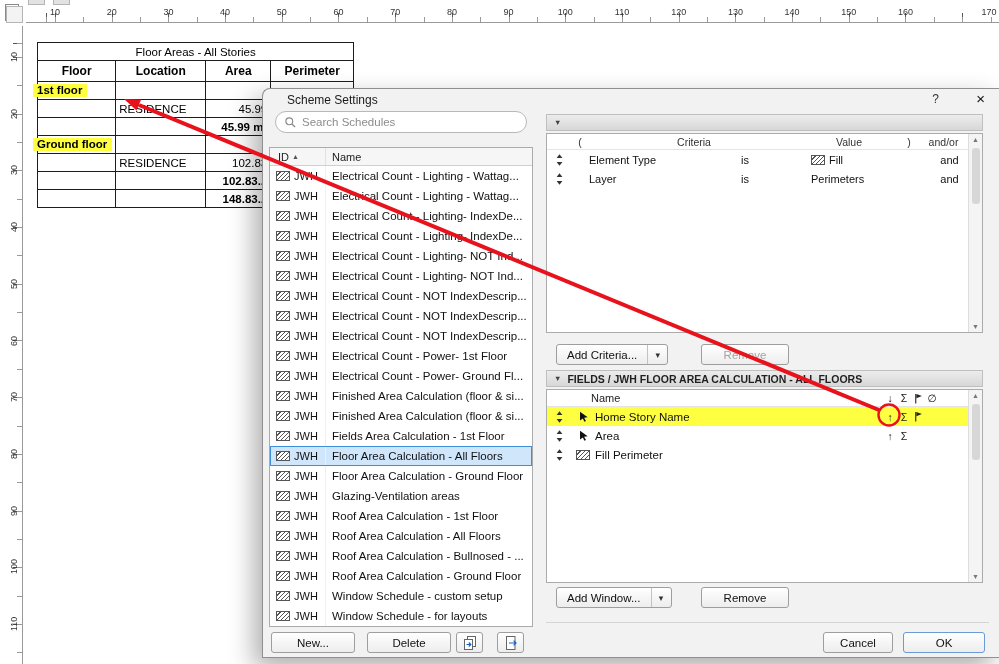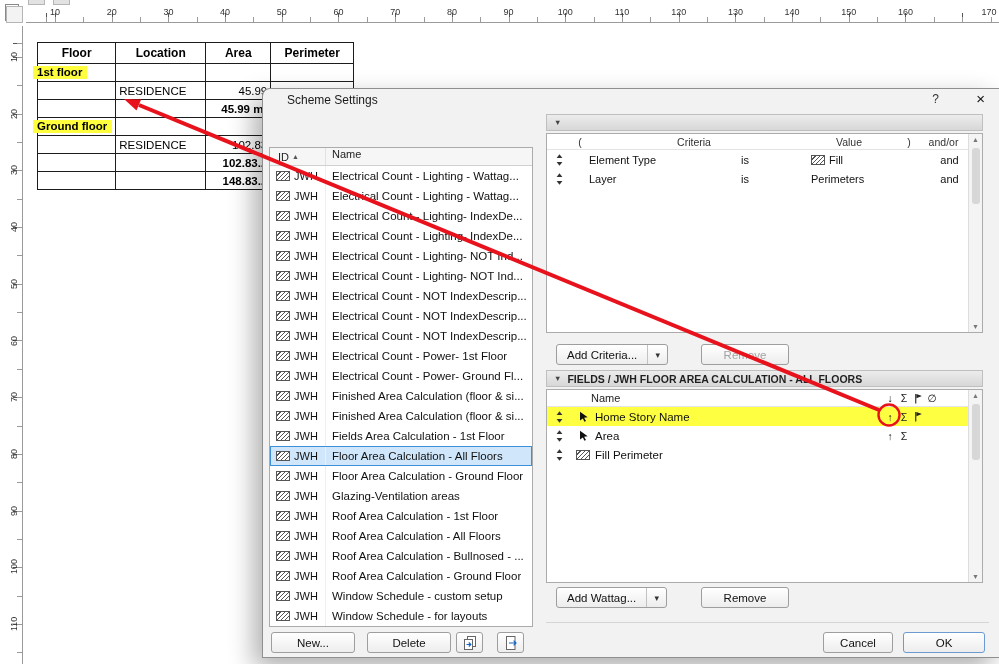--- a/index.html
+++ b/index.html
@@ -37,21 +37,21 @@
   .dlg-title{position:absolute;left:24px;top:4px;font-size:12px;color:#1a1a1a}
   .dlg-help{position:absolute;right:60px;top:3px;font-size:12px;color:#333;cursor:default}
   .dlg-close{position:absolute;right:14px;top:1px;font-size:15px;color:#111;cursor:default}
 
   .searchbox{position:absolute;left:12px;top:22px;width:252px;height:22px;border:1px solid #b8b8b8;border-radius:11px;background:#fff;display:flex;align-items:center;gap:5px;padding:0 8px}
   .searchbox input{flex:1;border:none;outline:none;background:transparent;font-size:11.5px;font-family:inherit;color:#222;min-width:0}
   .searchbox input::placeholder{color:#8c8c8c}
   .mag{width:13px;height:13px;flex:0 0 auto}
 
   .sched-list{position:absolute;left:6px;top:58px;width:264px;height:480px;background:#fff;border:1px solid #ababab;overflow:hidden}
-  .sched-header{display:flex;height:18px;background:#f6f6f6;border-bottom:1px solid #d0d0d0;font-size:11px;color:#222}
+  .sched-header{display:flex;height:18px;align-items:center;background:#f6f6f6;border-bottom:1px solid #d0d0d0;font-size:11px;color:#222}
   .sh-id{width:56px;padding-left:8px;border-right:1px solid #e2e2e2;display:flex;align-items:center;gap:3px;height:100%}
   .sort-ind{font-size:7px;color:#555}
   .sh-name{padding-left:6px}
   .sched-row{display:flex;height:20px;align-items:center;font-size:11.5px;color:#111}
   .sched-row.selected{background:#cfe6fb;outline:1px solid #3d8fd9;outline-offset:-1px}
   .sched-id{width:56px;flex:0 0 auto;display:flex;align-items:center;gap:4px;padding-left:6px;border-right:1px solid #efefef;height:100%}
   .sched-id-text{font-size:11px}
   .sched-name{padding-left:6px;white-space:nowrap;overflow:hidden}
   .hatch-icon{display:inline-block;width:14px;height:10px;border:1px solid #555;background:repeating-linear-gradient(135deg,#fff 0 2px,#555 2px 3px);flex:0 0 auto}
 
@@ -161,20 +161,23 @@
 
   <table class="floor-table" id="floorTable">
       <colgroup>
         <col style="width:53px">
         <col style="width:90px">
         <col style="width:65px">
         <col style="width:83px">
       </colgroup>
       <tbody>
         <tr>
+          <td class="ft-title" colspan="4">Floor Areas - All Stories</td>
+        </tr>
+        <tr>
           <th>Floor</th>
           <th>Location</th>
           <th>Area</th>
           <th>Perimeter</th>
         </tr>
         <tr>
           <td class="ft-floor"><span class="hl">1st floor</span></td>
           <td></td>
           <td class="ft-area"></td>
           <td></td>
@@ -216,20 +219,27 @@
           <td></td>
         </tr>
       </tbody>
     </table>
 
   <div class="dialog">
     <span class="dlg-title">Scheme Settings</span>
     <span class="dlg-help">?</span>
     <span class="dlg-close">×</span>
 
+    <div class="searchbox">
+      <svg class="mag" viewBox="0 0 16 16">
+        <circle cx="6.5" cy="6.5" r="4.2" fill="none" stroke="#8a8a8a" stroke-width="1.4"></circle>
+        <line x1="9.8" y1="9.8" x2="13.6" y2="13.6" stroke="#8a8a8a" stroke-width="1.6"></line>
+      </svg>
+      <input placeholder="Search Schedules" style="">
+    </div>
 
     <div class="sched-list">
       <div class="sched-header">
         <span class="sh-id">
             <span>ID</span>
             <span class="sort-ind">▲</span>
           </span>
         <span class="sh-name">Name</span>
       </div>
       <div id="schedBody">
@@ -552,21 +562,21 @@
           </div>
         </div>
       <div class="vscroll">
         <span class="sb-up">▲</span>
         <span class="sb-thumb"></span>
         <span class="sb-down">▼</span>
       </div>
     </div>
 
     <div class="combo add-fields">
-      <span class="combo-main">Add Wattag...</span>
+      <span class="combo-main">Add Window...</span>
       <span class="combo-arrow">▾</span>
     </div>
     <button class="btn rm-fields">Remove</button>
 
     <div class="footer-sep"></div>
     <button class="btn btn-cancel">Cancel</button>
     <button class="btn btn-ok">OK</button>
   </div>
 
   <svg class="annot" viewBox="0 0 999 664">

